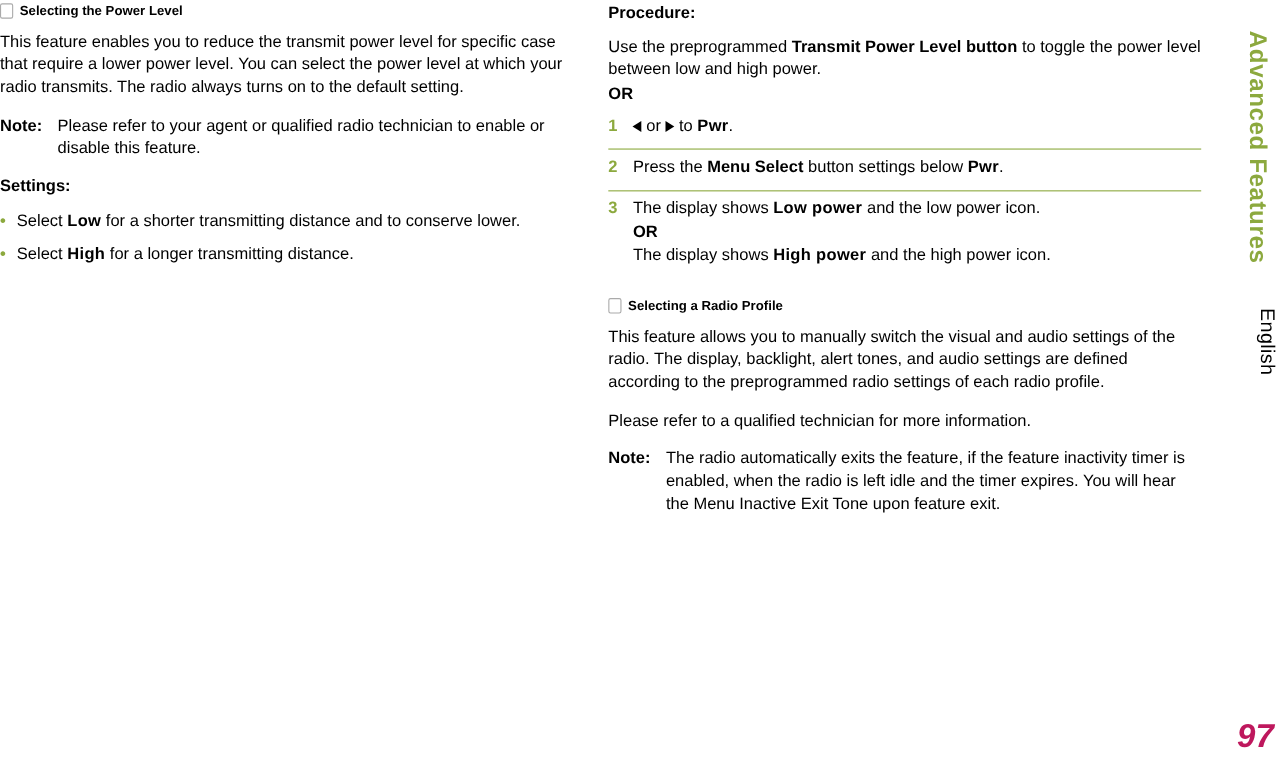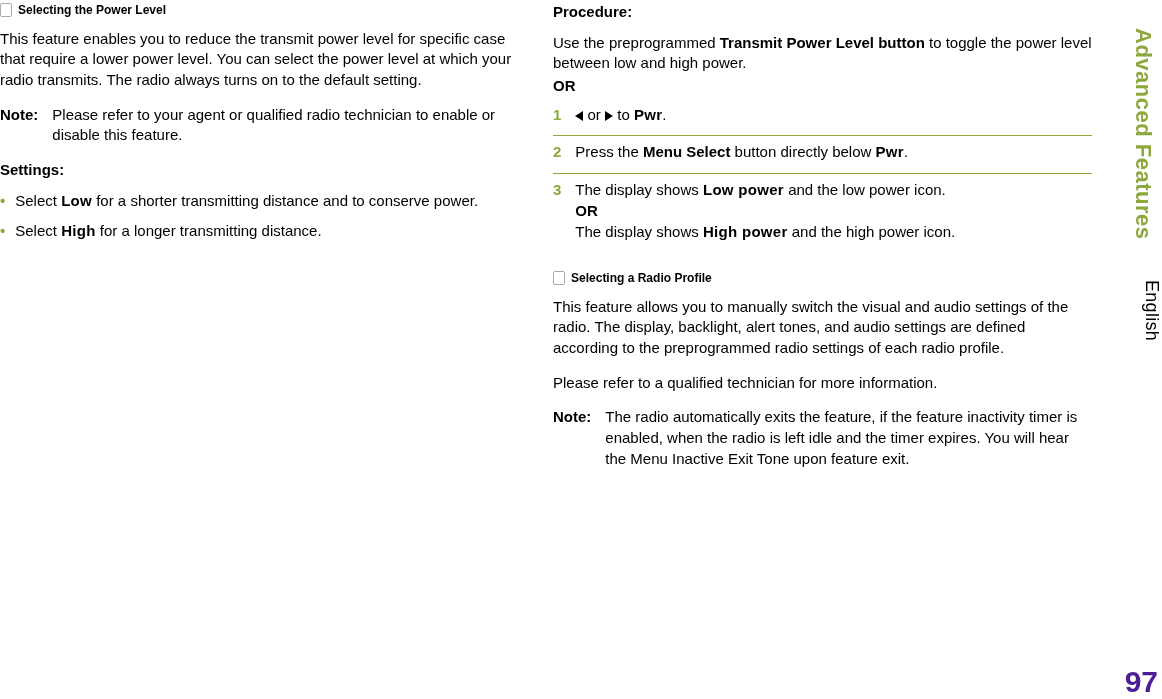--- a/index.html
+++ b/index.html
@@ -84,24 +84,25 @@
     right: 0px;
     top: 280px;
     writing-mode: vertical-rl;
     font-size: 18px;
     color: #000;
     letter-spacing: .3px;
   }
   .page-number {
     position: absolute;
     right: 4px;
-    bottom: 0;
+    bottom: 12px;
     font-size: 30px;
-    color: #4c1d95;
+    color: #be185d;
     font-weight: bold;
+    font-style: italic;
   }
 </style>
 </head>
 <body>
 
 <div class="page">
 
   <div class="col">
     <div class="sect-title">
       <span class="doc-icon"></span>
@@ -115,21 +116,21 @@
       <span>Please refer to your agent or qualified radio technician to enable or disable this feature.</span>
     </div>
 
 
     <div class="settings-label">Settings:</div>
 
     <ul class="bullets">
       <li>
         <span class="bullet">•</span>
         <span>
-          <span>Select </span><span class="radio-font">Low</span><span> for a shorter transmitting distance and to conserve power.</span>
+          <span>Select </span><span class="radio-font">Low</span><span> for a shorter transmitting distance and to conserve lower.</span>
         </span>
       </li>
       <li>
         <span class="bullet">•</span>
         <span>
           <span>Select </span><span class="radio-font">High</span><span> for a longer transmitting distance.</span>
         </span>
       </li>
     </ul>
   </div>
@@ -145,21 +146,21 @@
     <ol class="steps">
       <li class="ruled">
         <span class="num">1</span>
         <span>
           <span class="arrow left"></span><span> or </span><span class="arrow right"></span><span> to </span><span class="radio-font">Pwr</span><span>.</span>
         </span>
       </li>
       <li class="ruled">
         <span class="num">2</span>
         <span>
-          <span>Press the </span><span class="bold">Menu Select</span><span> button directly below </span><span class="radio-font">Pwr</span><span>.</span>
+          <span>Press the </span><span class="bold">Menu Select</span><span> button settings below </span><span class="radio-font">Pwr</span><span>.</span>
         </span>
       </li>
       <li>
         <span class="num">3</span>
         <span>
           <span>The display shows </span><span class="radio-font">Low power</span><span> and the low power icon.</span><br>
           <span class="bold">OR</span><br>
           <span>The display shows </span><span class="radio-font">High power</span><span> and the high power icon.</span>
         </span>
       </li>

